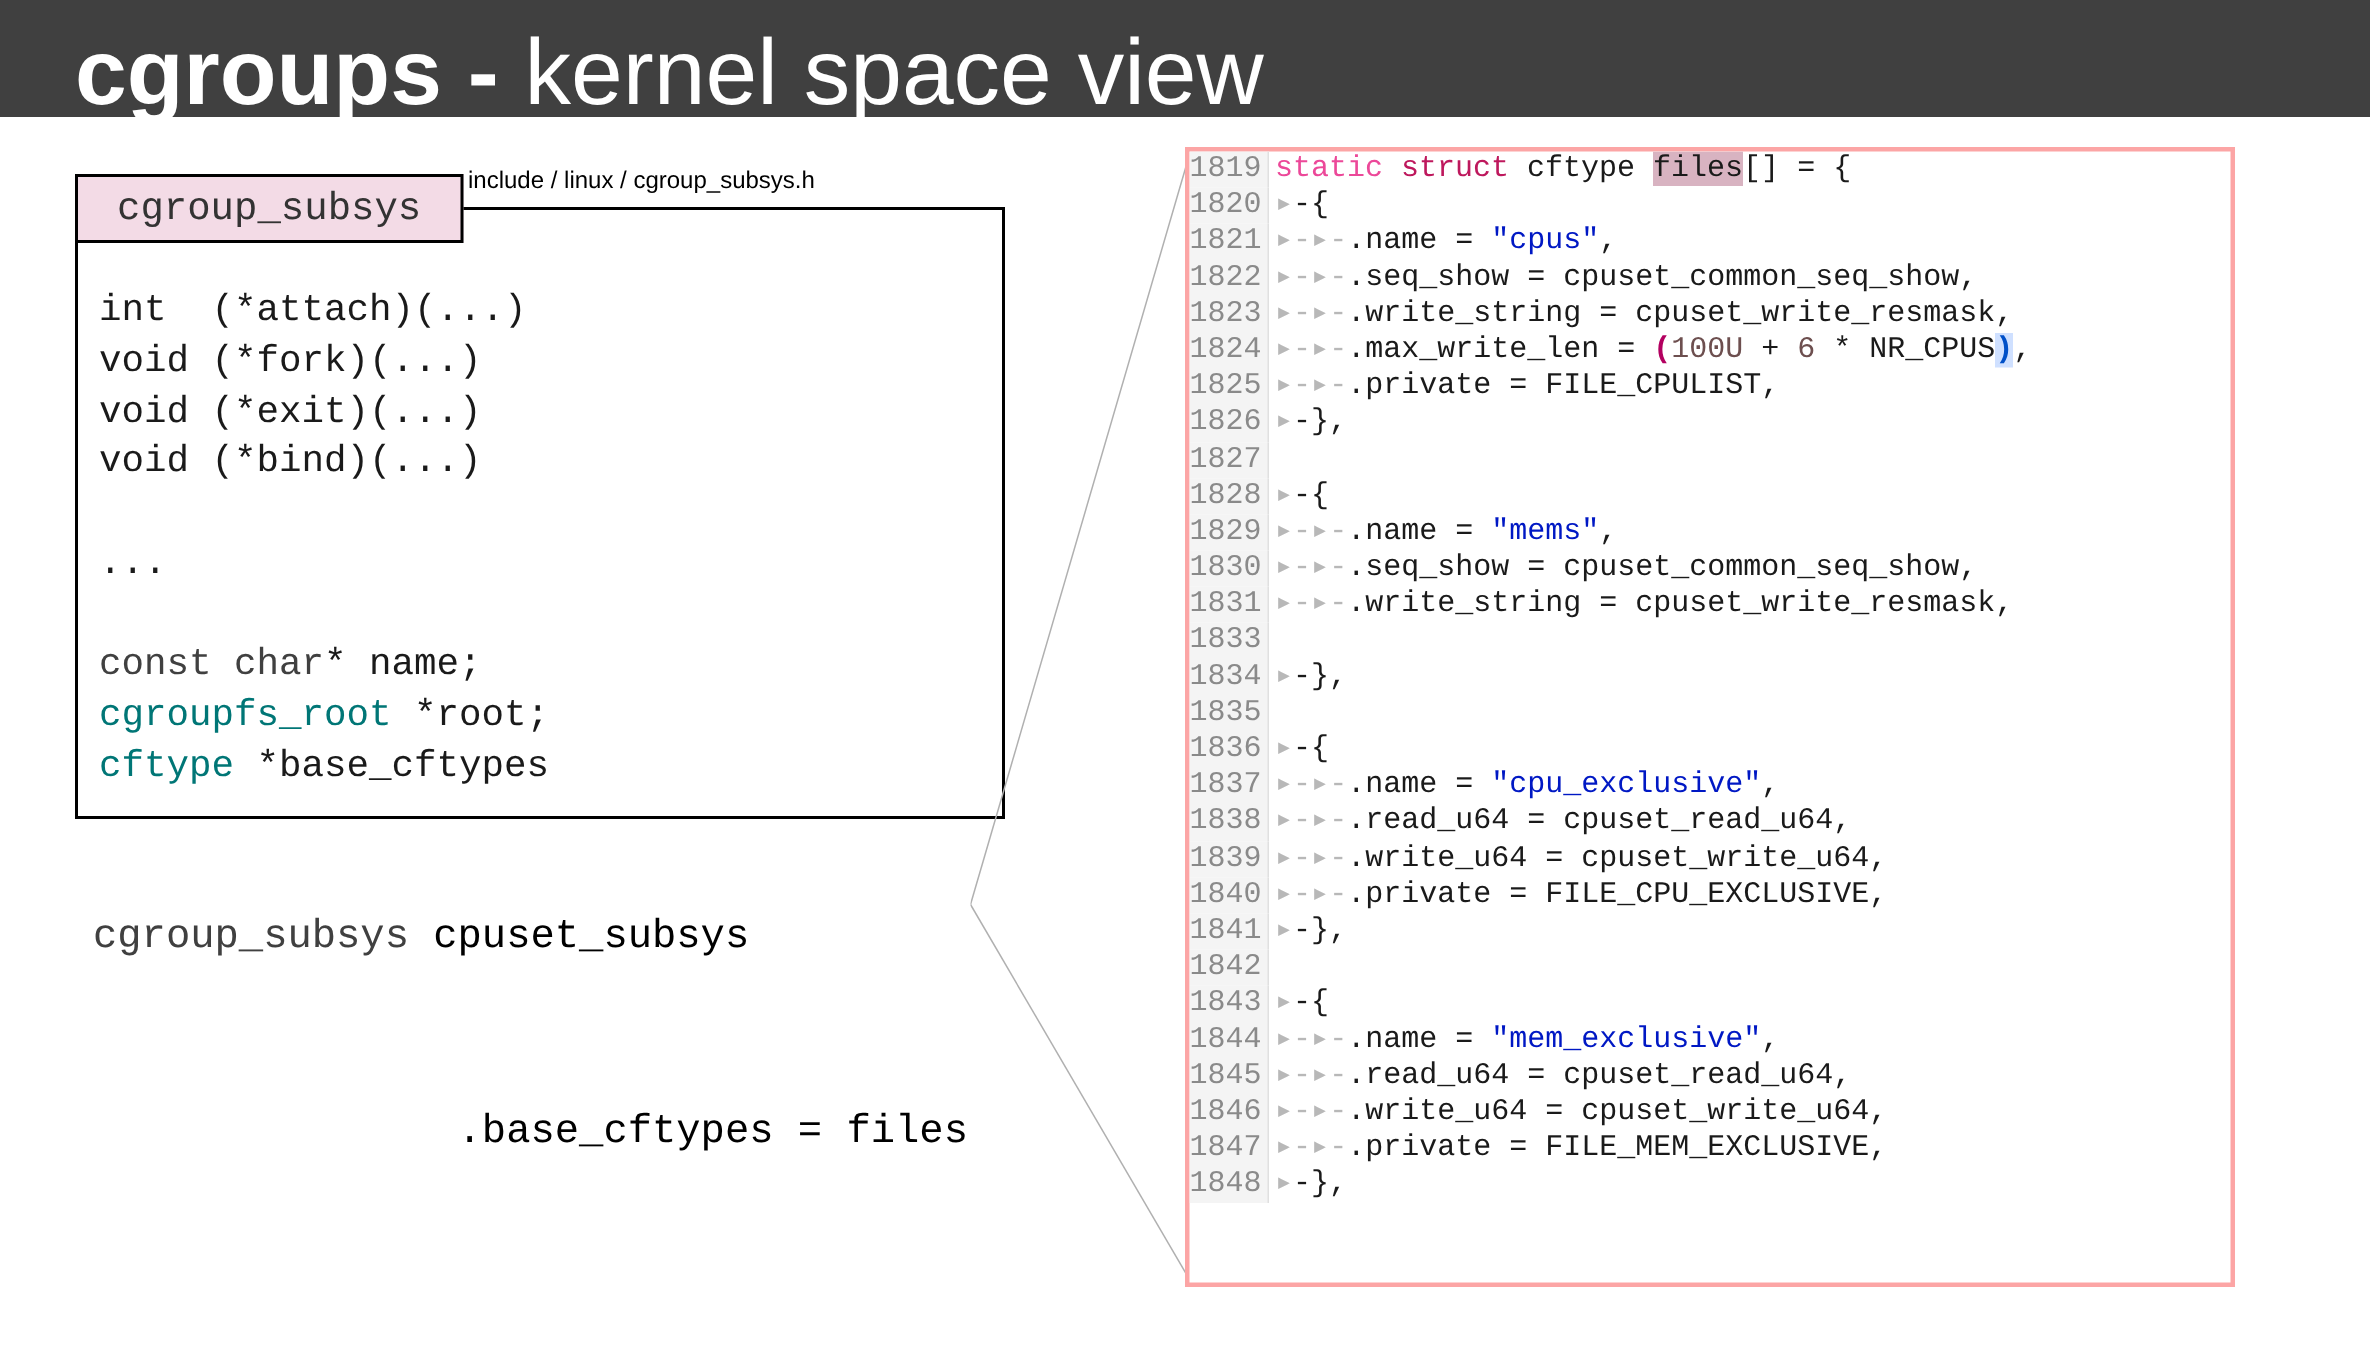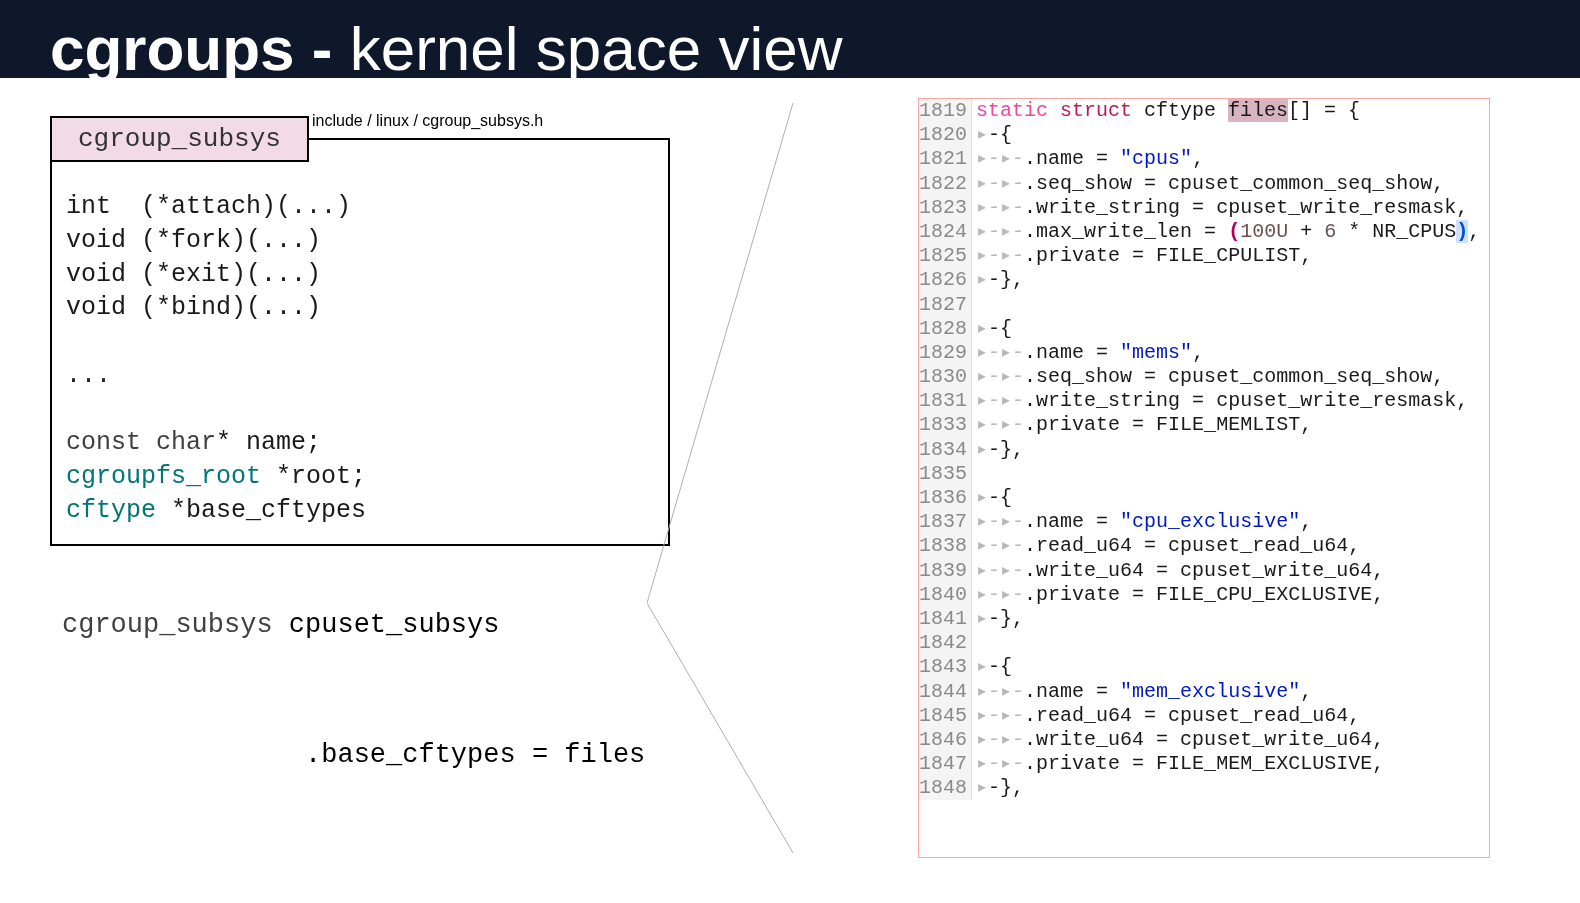--- a/index.html
+++ b/index.html
@@ -5,21 +5,21 @@
   html, body {
     margin: 0;
     padding: 0;
     width: 1580px;
     height: 903px;
     background: #ffffff;
     font-family: Arial, Helvetica, sans-serif;
     overflow: hidden;
   }
   .header {
-    background: #0f172a;
+    background: #404040;
     color: #fff;
     padding: 18px 50px 22px 50px;
     height: 78px;
     box-sizing: border-box;
   }
   .header h1 {
     margin: 0;
     font-size: 62px;
     font-weight: 400;
     line-height: 1;
@@ -75,23 +75,23 @@
     top: 440px;
     font-family: "Courier New", Courier, monospace;
     font-size: 27px;
     line-height: 1.6;
     white-space: pre;
   }
   .right-panel {
     position: absolute;
     right: 90px;
     top: 20px;
-    width: 572px;
+    width: 700px;
     height: 760px;
-    border: 1px solid #fca5a5;
+    border: 3px solid #fca5a5;
     background: #fff;
     box-sizing: border-box;
     overflow: hidden;
   }
   .code-row {
     display: flex;
     font-family: "Courier New", Courier, monospace;
     font-size: 20px;
     line-height: 1.21;
     white-space: pre;
@@ -170,21 +170,21 @@
       <div class="code-row"><div class="ln">1822</div><div class="cl"><span class="ws">▸-▸-</span><span>.seq_show = cpuset_common_seq_show,</span></div></div>
       <div class="code-row"><div class="ln">1823</div><div class="cl"><span class="ws">▸-▸-</span><span>.write_string = cpuset_write_resmask,</span></div></div>
       <div class="code-row"><div class="ln">1824</div><div class="cl"><span class="ws">▸-▸-</span><span>.max_write_len = </span><span class="c-pp">(</span><span class="c-num">100U</span><span> + </span><span class="c-num">6</span><span> * NR_CPUS</span><span class="c-pb">)</span><span>,</span></div></div>
       <div class="code-row"><div class="ln">1825</div><div class="cl"><span class="ws">▸-▸-</span><span>.private = FILE_CPULIST,</span></div></div>
       <div class="code-row"><div class="ln">1826</div><div class="cl"><span class="ws">▸</span><span>-},</span></div></div>
       <div class="code-row"><div class="ln">1827</div><div class="cl"><span></span></div></div>
       <div class="code-row"><div class="ln">1828</div><div class="cl"><span class="ws">▸</span><span>-{</span></div></div>
       <div class="code-row"><div class="ln">1829</div><div class="cl"><span class="ws">▸-▸-</span><span>.name = </span><span class="c-str">"mems"</span><span>,</span></div></div>
       <div class="code-row"><div class="ln">1830</div><div class="cl"><span class="ws">▸-▸-</span><span>.seq_show = cpuset_common_seq_show,</span></div></div>
       <div class="code-row"><div class="ln">1831</div><div class="cl"><span class="ws">▸-▸-</span><span>.write_string = cpuset_write_resmask,</span></div></div>
-      <div class="code-row"><div class="ln">1833</div><div class="cl"><span class="ws">▸-▸-</span><span>.private = FILE_MEMLIST,</span></div></div>
+      <div class="code-row"><div class="ln">1833</div></div>
       <div class="code-row"><div class="ln">1834</div><div class="cl"><span class="ws">▸</span><span>-},</span></div></div>
       <div class="code-row"><div class="ln">1835</div><div class="cl"><span></span></div></div>
       <div class="code-row"><div class="ln">1836</div><div class="cl"><span class="ws">▸</span><span>-{</span></div></div>
       <div class="code-row"><div class="ln">1837</div><div class="cl"><span class="ws">▸-▸-</span><span>.name = </span><span class="c-str">"cpu_exclusive"</span><span>,</span></div></div>
       <div class="code-row"><div class="ln">1838</div><div class="cl"><span class="ws">▸-▸-</span><span>.read_u64 = cpuset_read_u64,</span></div></div>
       <div class="code-row"><div class="ln">1839</div><div class="cl"><span class="ws">▸-▸-</span><span>.write_u64 = cpuset_write_u64,</span></div></div>
       <div class="code-row"><div class="ln">1840</div><div class="cl"><span class="ws">▸-▸-</span><span>.private = FILE_CPU_EXCLUSIVE,</span></div></div>
       <div class="code-row"><div class="ln">1841</div><div class="cl"><span class="ws">▸</span><span>-},</span></div></div>
       <div class="code-row"><div class="ln">1842</div><div class="cl"><span></span></div></div>
       <div class="code-row"><div class="ln">1843</div><div class="cl"><span class="ws">▸</span><span>-{</span></div></div>

